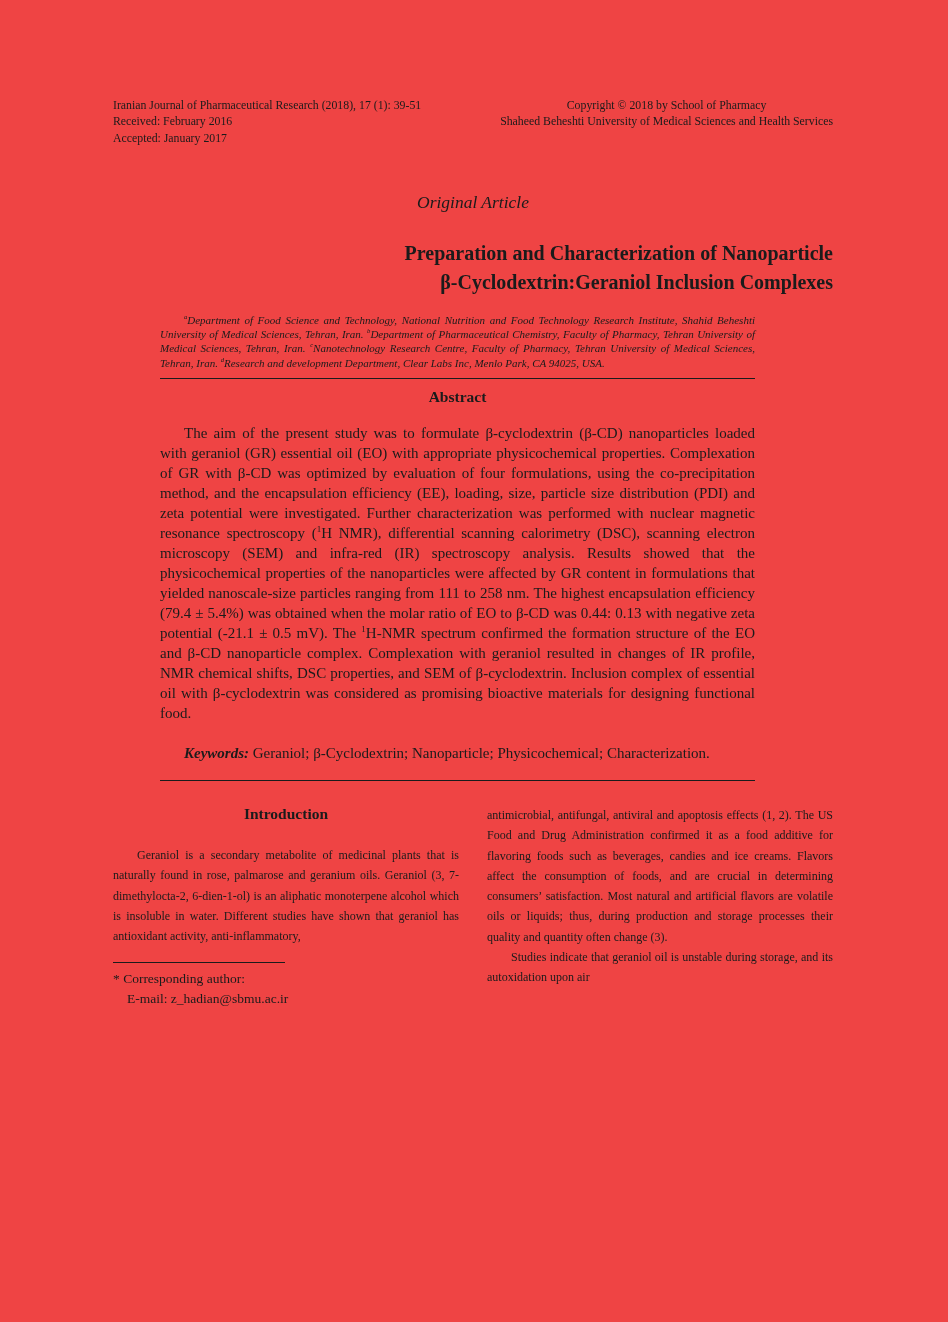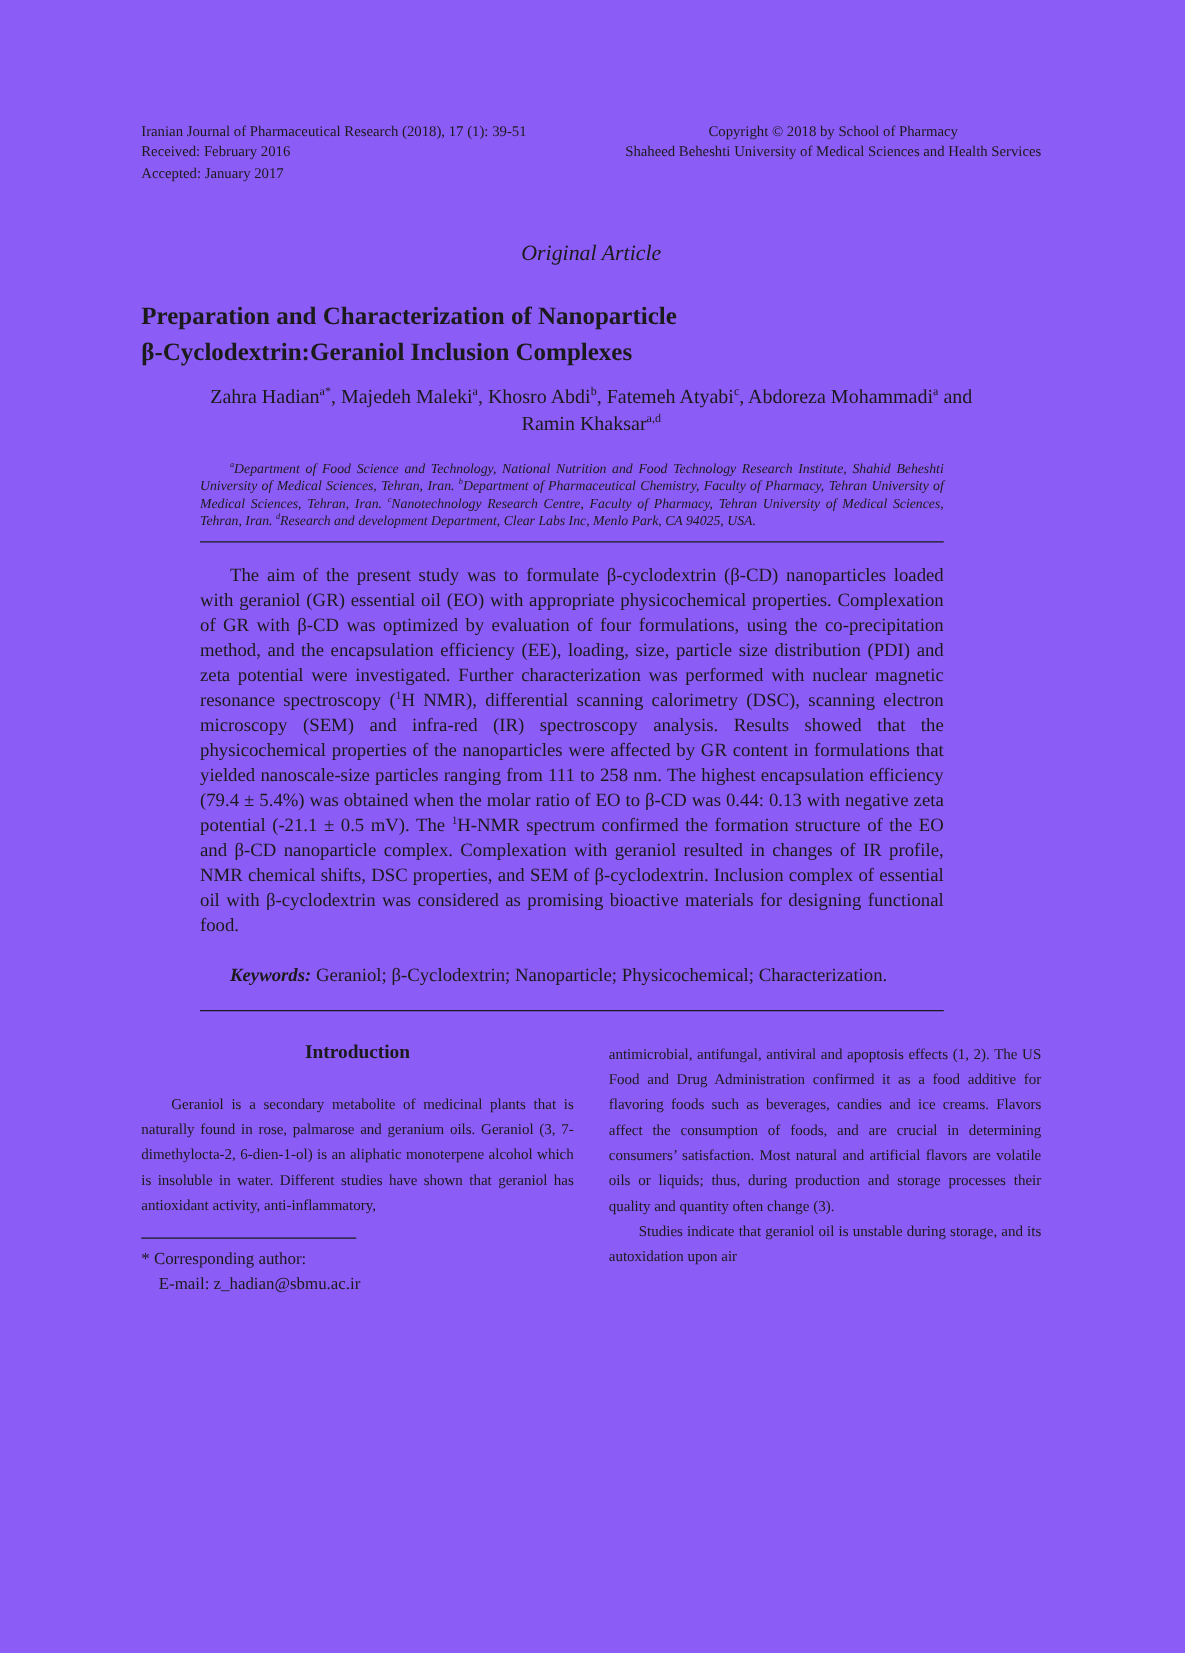--- a/index.html
+++ b/index.html
@@ -8,34 +8,34 @@
     width: 948px; height: 1322px;
     font-family: "Liberation Serif", "DejaVu Serif", serif;
     color: #1b1b1b;
     -webkit-font-smoothing: antialiased;
   }
   .page {
     position: relative;
     width: 948px; height: 1322px;
     padding: 97px 115px 30px 113px;
     overflow: hidden;
-    background: #8b5cf6;
+    background: #ef4444;
   }
   sup { font-size: 0.6em; vertical-align: super; line-height: 0; }
 
   
   .hdr { display: flex; justify-content: space-between; align-items: flex-start; font-size: 11.8px; line-height: 1.38; }
   .hdr-left { text-align: left; }
   .hdr-right { text-align: center; }
 
   
   .article-type { margin-top: 46px; text-align: center; font-style: italic; font-size: 17.5px; }
 
   
-  .title { margin-top: 26px; text-align: left; font-weight: bold; font-size: 20px; line-height: 1.45; }
+  .title { margin-top: 26px; text-align: right; font-weight: bold; font-size: 20px; line-height: 1.45; }
 
   
   .authors { margin-top: 10px; text-align: center; font-size: 16px; line-height: 1.4; }
 
   
   .affiliations {
     margin: 16px 78px 0 47px;
     font-style: italic;
     font-size: 11px;
     line-height: 1.3;
@@ -96,26 +96,26 @@
     </div>
   </div>
 
   <div class="article-type">Original Article</div>
 
   <h1 class="title">
     <span>Preparation and Characterization of Nanoparticle</span><br>
     <span>β-Cyclodextrin:Geraniol Inclusion Complexes</span>
   </h1>
 
-  <div class="authors">Zahra Hadian<sup>a*</sup>, Majedeh Maleki<sup>a</sup>, Khosro Abdi<sup>b</sup>, Fatemeh Atyabi<sup>c</sup>, Abdoreza Mohammadi<sup>a</sup> and<br>Ramin Khaksar<sup>a,d</sup></div>
 
   <div class="affiliations"><sup>a</sup>Department of Food Science and Technology, National Nutrition and Food Technology Research Institute, Shahid Beheshti University of Medical Sciences, Tehran, Iran. <sup>b</sup>Department of Pharmaceutical Chemistry, Faculty of Pharmacy, Tehran University of Medical Sciences, Tehran, Iran. <sup>c</sup>Nanotechnology Research Centre, Faculty of Pharmacy, Tehran University of Medical Sciences, Tehran, Iran. <sup>d</sup>Research and development Department, Clear Labs Inc, Menlo Park, CA 94025, USA.</div>
 
   <hr class="rule">
 
+  <div class="abstract-heading">Abstract</div>
 
   <div class="abstract-body">The aim of the present study was to formulate β-cyclodextrin (β-CD) nanoparticles loaded with geraniol (GR) essential oil (EO) with appropriate physicochemical properties. Complexation of GR with β-CD was optimized by evaluation of four formulations, using the co-precipitation method, and the encapsulation efficiency (EE), loading, size, particle size distribution (PDI) and zeta potential were investigated. Further characterization was performed with nuclear magnetic resonance spectroscopy (<sup>1</sup>H NMR), differential scanning calorimetry (DSC), scanning electron microscopy (SEM) and infra-red (IR) spectroscopy analysis. Results showed that the physicochemical properties of the nanoparticles were affected by GR content in formulations that yielded nanoscale-size particles ranging from 111 to 258 nm. The highest encapsulation efficiency (79.4 ± 5.4%) was obtained when the molar ratio of EO to β-CD was 0.44: 0.13 with negative zeta potential (-21.1 ± 0.5 mV). The <sup>1</sup>H-NMR spectrum confirmed the formation structure of the EO and β-CD nanoparticle complex. Complexation with geraniol resulted in changes of IR profile, NMR chemical shifts, DSC properties, and SEM of β-cyclodextrin. Inclusion complex of essential oil with β-cyclodextrin was considered as promising bioactive materials for designing functional food.</div>
 
   <div class="keywords">
     <span class="kw-label">Keywords:</span>
     <span>Geraniol; β-Cyclodextrin; Nanoparticle; Physicochemical; Characterization.</span>
   </div>
 
   <hr class="rule rule-2">
 

